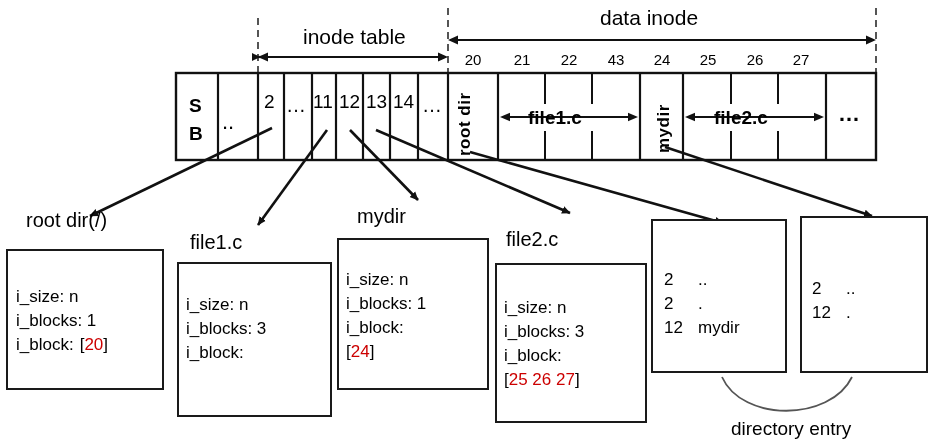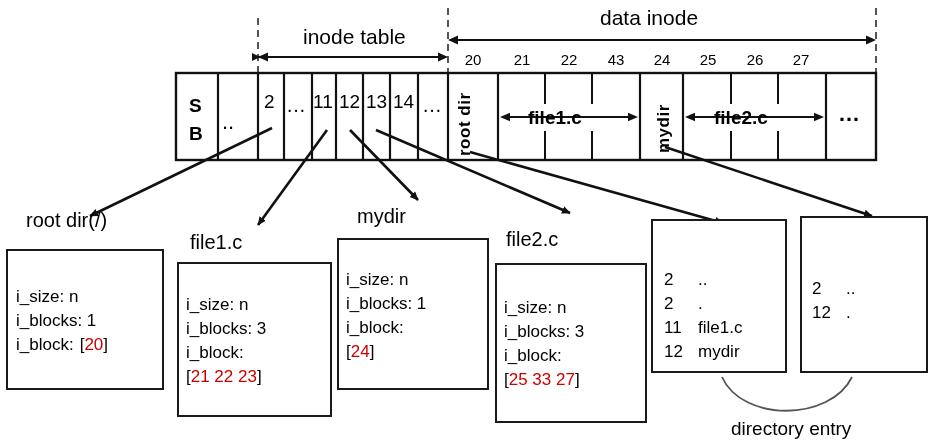--- a/index.html
+++ b/index.html
@@ -181,46 +181,44 @@
     <div>i_blocks: 1</div>
     <div><span>i_block:</span><span style="margin-left:6px;">[</span><span class="red">20</span><span>]</span></div>
   </div>
 
   <div class="lbl boxtitle" style="left:190px;top:232px;">file1.c</div>
   <div class="inode-box" style="left:177px;top:262px;width:155px;height:155px;"></div>
   <div class="lbl" style="left:186px;top:293px;font-size:17px;line-height:24px;">
     <div>i_size: n</div>
     <div>i_blocks: 3</div>
     <div>i_block:</div>
-    <div><span>[</span><span class="red">21 22 23</span><span>]</span></div>
   </div>
 
   <div class="lbl boxtitle" style="left:357px;top:206px;">mydir</div>
   <div class="inode-box" style="left:337px;top:238px;width:152px;height:152px;"></div>
   <div class="lbl" style="left:346px;top:268px;font-size:17px;line-height:24px;">
     <div>i_size: n</div>
     <div>i_blocks: 1</div>
     <div>i_block:</div>
     <div><span>[</span><span class="red">24</span><span>]</span></div>
   </div>
 
   <div class="lbl boxtitle" style="left:506px;top:229px;">file2.c</div>
   <div class="inode-box" style="left:495px;top:263px;width:152px;height:160px;"></div>
   <div class="lbl" style="left:504px;top:296px;font-size:17px;line-height:24px;">
     <div>i_size: n</div>
     <div>i_blocks: 3</div>
     <div>i_block:</div>
-    <div><span>[</span><span class="red">25 33 27</span><span>]</span></div>
+    <div><span>[</span><span class="red">25 26 27</span><span>]</span></div>
   </div>
 
   <div class="dir-box" style="left:651px;top:219px;width:136px;height:154px;"></div>
   <div class="dir-lines" style="left:664px;top:268px;">
     <span class="row"><span class="num">2</span><span>..</span></span>
     <span class="row"><span class="num">2</span><span>.</span></span>
-    <span class="row"><span class="num">11</span><span>file1.c</span></span>
     <span class="row"><span class="num">12</span><span>mydir</span></span>
   </div>
 
   <div class="dir-box" style="left:800px;top:216px;width:128px;height:157px;"></div>
   <div class="dir-lines" style="left:812px;top:277px;">
     <span class="row"><span class="num">2</span><span>..</span></span>
     <span class="row"><span class="num">12</span><span>.</span></span>
   </div>
 
   <div class="lbl dir-entry-caption" style="left:731px;top:418px;">directory entry</div>

